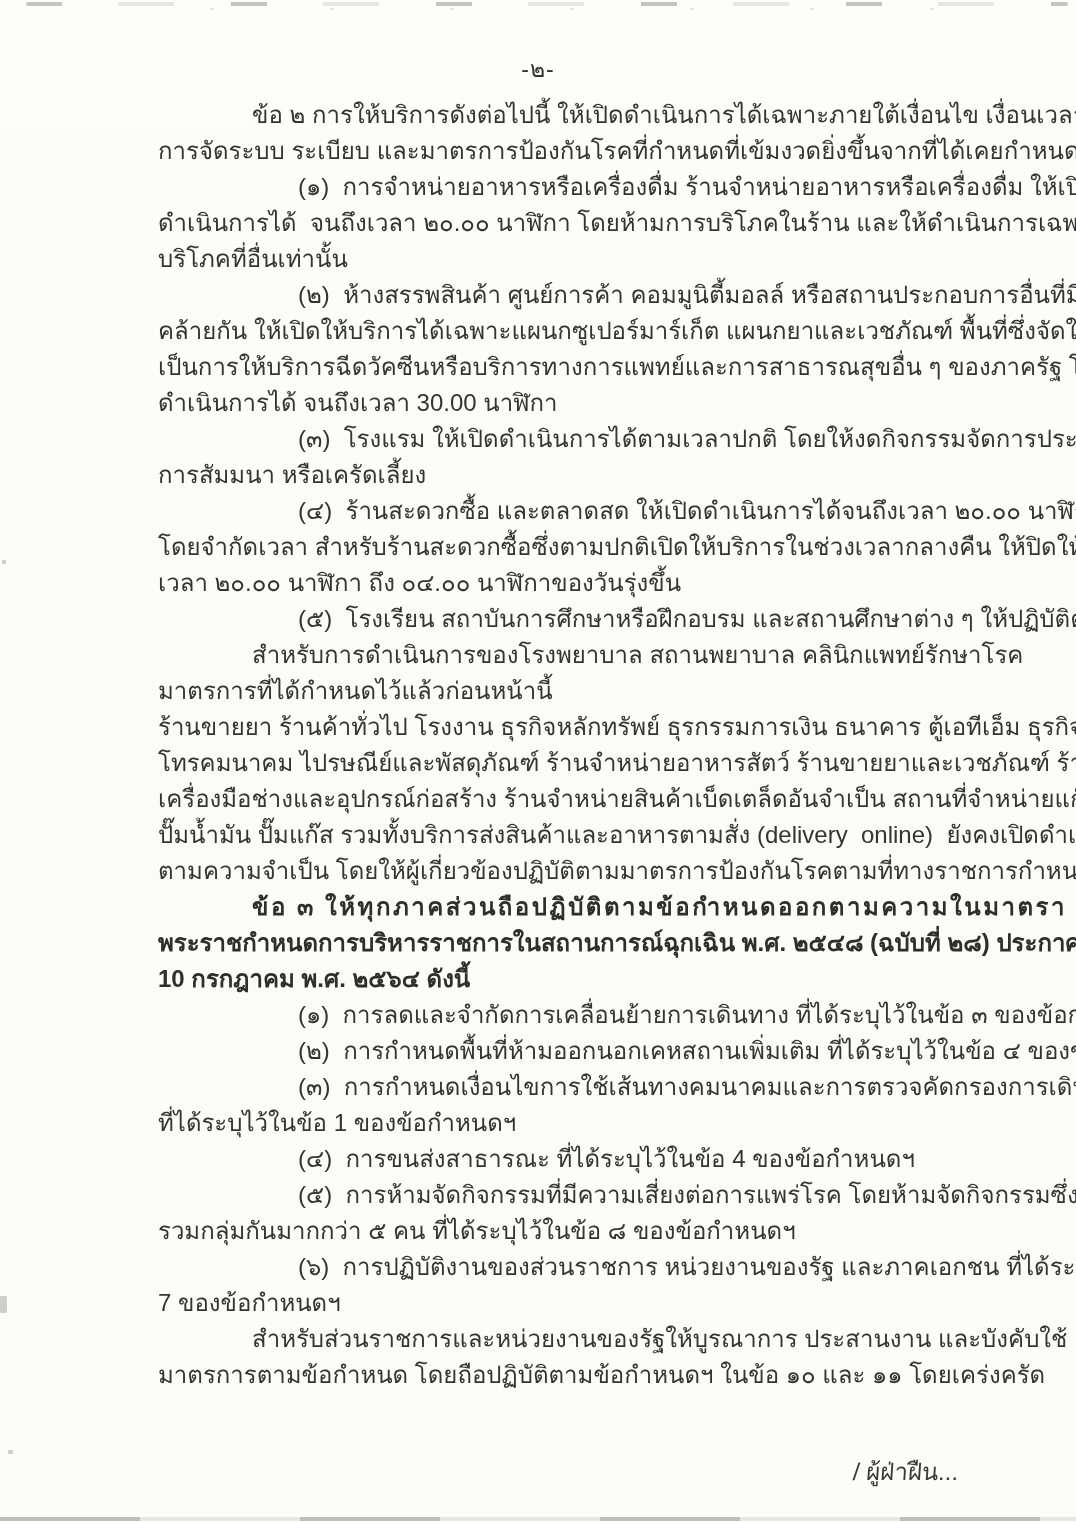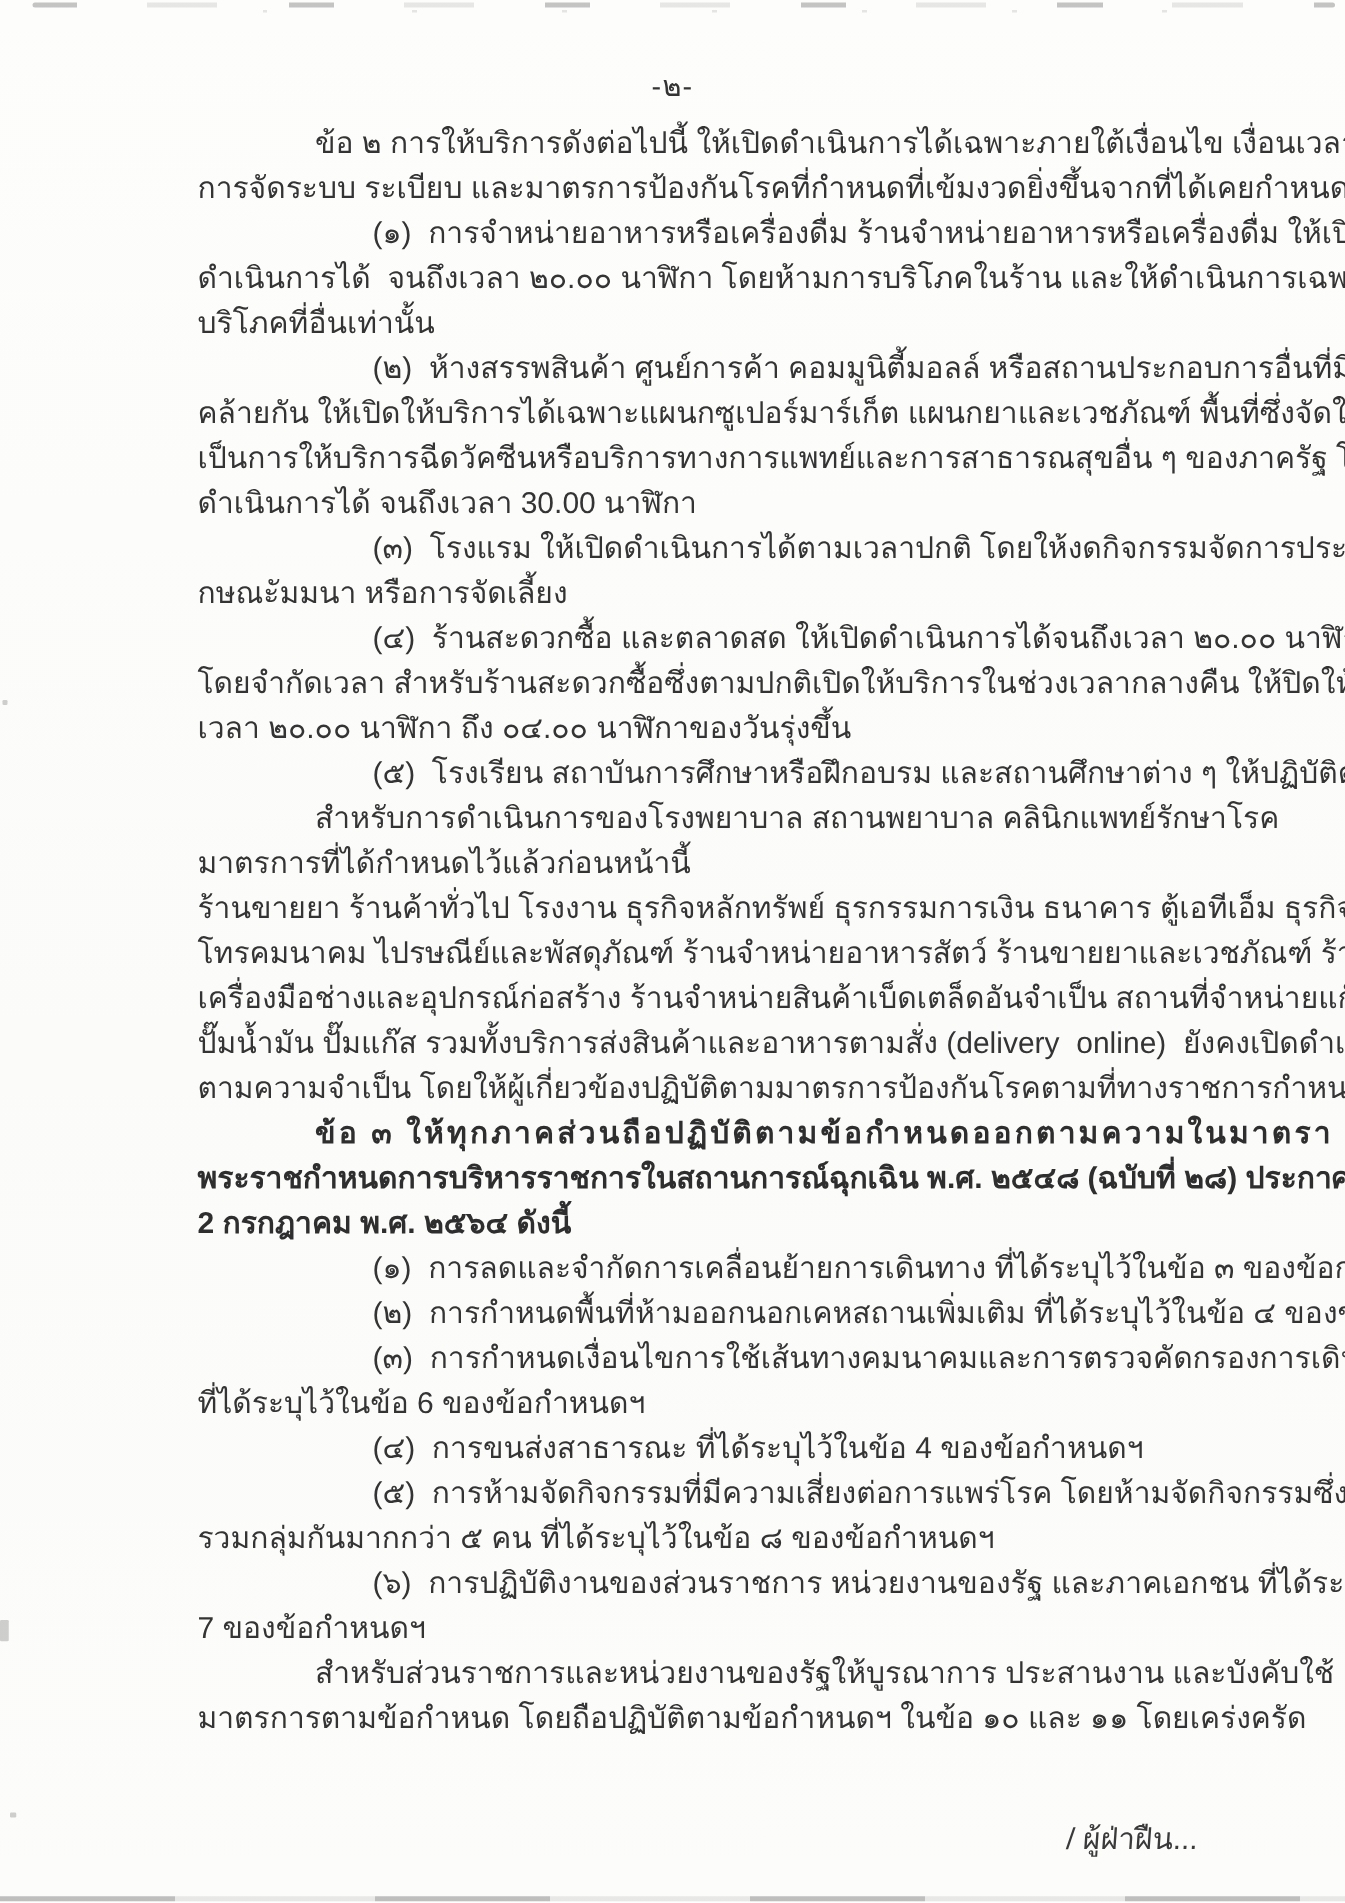--- a/index.html
+++ b/index.html
@@ -70,39 +70,39 @@
       <div class="line indent-para">ข้อ ๒ การให้บริการดังต่อไปนี้ ให้เปิดดำเนินการได้เฉพาะภายใต้เงื่อนไข เงื่อนเวลา</div>
       <div class="line indent-margin">การจัดระบบ ระเบียบ และมาตรการป้องกันโรคที่กำหนดที่เข้มงวดยิ่งขึ้นจากที่ได้เคยกำหนดไว้แล้ว ดังนี้</div>
       <div class="line indent-list">(๑)  การจำหน่ายอาหารหรือเครื่องดื่ม ร้านจำหน่ายอาหารหรือเครื่องดื่ม ให้เปิด</div>
       <div class="line indent-margin">ดำเนินการได้  จนถึงเวลา ๒๐.๐๐ นาฬิกา โดยห้ามการบริโภคในร้าน และให้ดำเนินการเฉพาะการนำกลับไป</div>
       <div class="line indent-margin">บริโภคที่อื่นเท่านั้น</div>
       <div class="line indent-list">(๒)  ห้างสรรพสินค้า ศูนย์การค้า คอมมูนิตี้มอลล์ หรือสถานประกอบการอื่นที่มีลักษณะ</div>
       <div class="line indent-margin">คล้ายกัน ให้เปิดให้บริการได้เฉพาะแผนกซูเปอร์มาร์เก็ต แผนกยาและเวชภัณฑ์ พื้นที่ซึ่งจัดให้</div>
       <div class="line indent-margin">เป็นการให้บริการฉีดวัคซีนหรือบริการทางการแพทย์และการสาธารณสุขอื่น ๆ ของภาครัฐ โดยให้เปิด</div>
       <div class="line indent-margin">ดำเนินการได้ จนถึงเวลา 30.00 นาฬิกา</div>
       <div class="line indent-list">(๓)  โรงแรม ให้เปิดดำเนินการได้ตามเวลาปกติ โดยให้งดกิจกรรมจัดการประชุม</div>
-      <div class="line indent-margin">กษณะัมมนา หรือการจัดเลี้ยง</div>
+      <div class="line indent-margin">การสัมมนา หรือเครัดเลี้ยง</div>
       <div class="line indent-list">(๔)  ร้านสะดวกซื้อ และตลาดสด ให้เปิดดำเนินการได้จนถึงเวลา ๒๐.๐๐ นาฬิกา</div>
       <div class="line indent-margin">โดยจำกัดเวลา สำหรับร้านสะดวกซื้อซึ่งตามปกติเปิดให้บริการในช่วงเวลากลางคืน ให้ปิดให้บริการในระหว่าง</div>
       <div class="line indent-margin">เวลา ๒๐.๐๐ นาฬิกา ถึง ๐๔.๐๐ นาฬิกาของวันรุ่งขึ้น</div>
       <div class="line indent-list">(๕)  โรงเรียน สถาบันการศึกษาหรือฝึกอบรม และสถานศึกษาต่าง ๆ ให้ปฏิบัติตาม</div>
       <div class="line indent-para">สำหรับการดำเนินการของโรงพยาบาล สถานพยาบาล คลินิกแพทย์รักษาโรค</div>
       <div class="line indent-margin">มาตรการที่ได้กำหนดไว้แล้วก่อนหน้านี้</div>
       <div class="line indent-margin">ร้านขายยา ร้านค้าทั่วไป โรงงาน ธุรกิจหลักทรัพย์ ธุรกรรมการเงิน ธนาคาร ตู้เอทีเอ็ม ธุรกิจสื่อสาร</div>
       <div class="line indent-margin">โทรคมนาคม ไปรษณีย์และพัสดุภัณฑ์ ร้านจำหน่ายอาหารสัตว์ ร้านขายยาและเวชภัณฑ์ ร้านจำหน่าย</div>
       <div class="line indent-margin">เครื่องมือช่างและอุปกรณ์ก่อสร้าง ร้านจำหน่ายสินค้าเบ็ดเตล็ดอันจำเป็น สถานที่จำหน่ายแก๊สหุงต้ม เชื้อเพลิง</div>
       <div class="line indent-margin">ปั๊มน้ำมัน ปั๊มแก๊ส รวมทั้งบริการส่งสินค้าและอาหารตามสั่ง (delivery  online)  ยังคงเปิดดำเนินการได้</div>
       <div class="line indent-margin">ตามความจำเป็น โดยให้ผู้เกี่ยวข้องปฏิบัติตามมาตรการป้องกันโรคตามที่ทางราชการกำหนดอย่างเคร่งครัด</div>
       <div class="line indent-para emph spread">ข้อ ๓ ให้ทุกภาคส่วนถือปฏิบัติตามข้อกำหนดออกตามความในมาตรา ๙ แห่ง</div>
       <div class="line indent-margin emph">พระราชกำหนดการบริหารราชการในสถานการณ์ฉุกเฉิน พ.ศ. ๒๕๔๘ (ฉบับที่ ๒๘) ประกาศ ณ วันที่</div>
-      <div class="line indent-margin emph">2 กรกฎาคม พ.ศ. ๒๕๖๔ ดังนี้</div>
+      <div class="line indent-margin emph">10 กรกฎาคม พ.ศ. ๒๕๖๔ ดังนี้</div>
       <div class="line indent-list">(๑)  การลดและจำกัดการเคลื่อนย้ายการเดินทาง ที่ได้ระบุไว้ในข้อ ๓ ของข้อกำหนดฯ</div>
       <div class="line indent-list">(๒)  การกำหนดพื้นที่ห้ามออกนอกเคหสถานเพิ่มเติม ที่ได้ระบุไว้ในข้อ ๔ ของข้อกำหนดฯ</div>
       <div class="line indent-list">(๓)  การกำหนดเงื่อนไขการใช้เส้นทางคมนาคมและการตรวจคัดกรองการเดินทาง</div>
-      <div class="line indent-margin">ที่ได้ระบุไว้ในข้อ 6 ของข้อกำหนดฯ</div>
+      <div class="line indent-margin">ที่ได้ระบุไว้ในข้อ 1 ของข้อกำหนดฯ</div>
       <div class="line indent-list">(๔)  การขนส่งสาธารณะ ที่ได้ระบุไว้ในข้อ 4 ของข้อกำหนดฯ</div>
       <div class="line indent-list">(๕)  การห้ามจัดกิจกรรมที่มีความเสี่ยงต่อการแพร่โรค โดยห้ามจัดกิจกรรมซึ่งมีการ</div>
       <div class="line indent-margin">รวมกลุ่มกันมากกว่า ๕ คน ที่ได้ระบุไว้ในข้อ ๘ ของข้อกำหนดฯ</div>
       <div class="line indent-list">(๖)  การปฏิบัติงานของส่วนราชการ หน่วยงานของรัฐ และภาคเอกชน ที่ได้ระบุไว้ในข้อ</div>
       <div class="line indent-margin">7 ของข้อกำหนดฯ</div>
       <div class="line indent-para">สำหรับส่วนราชการและหน่วยงานของรัฐให้บูรณาการ ประสานงาน และบังคับใช้</div>
       <div class="line indent-margin">มาตรการตามข้อกำหนด โดยถือปฏิบัติตามข้อกำหนดฯ ในข้อ ๑๐ และ ๑๑ โดยเคร่งครัด</div>
     </div>
 
   <div class="continuation">/ ผู้ฝ่าฝืน...</div>

